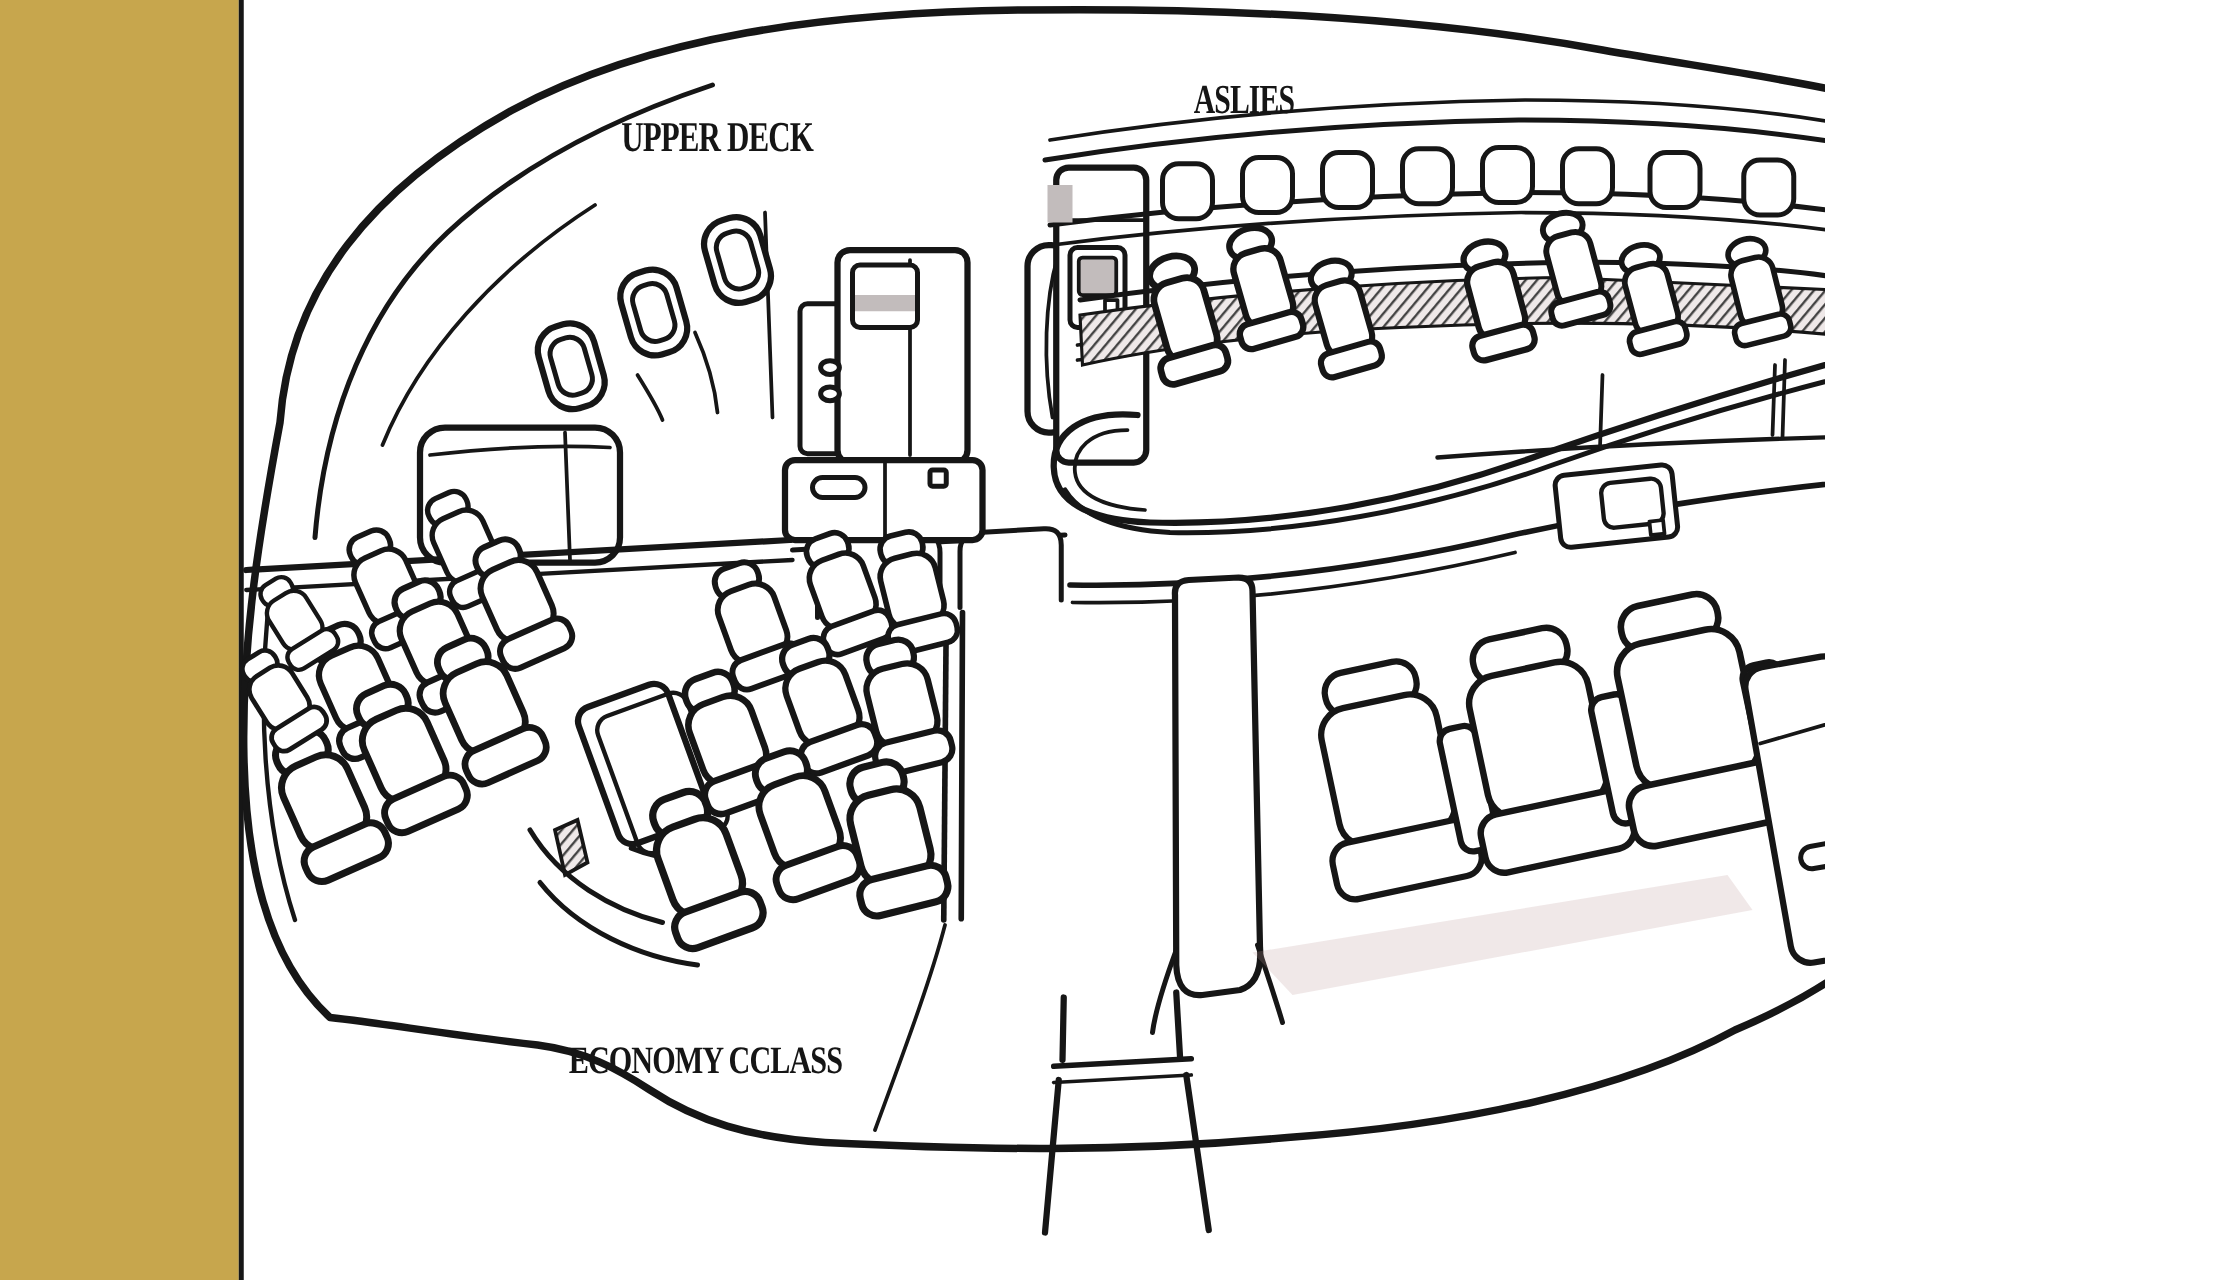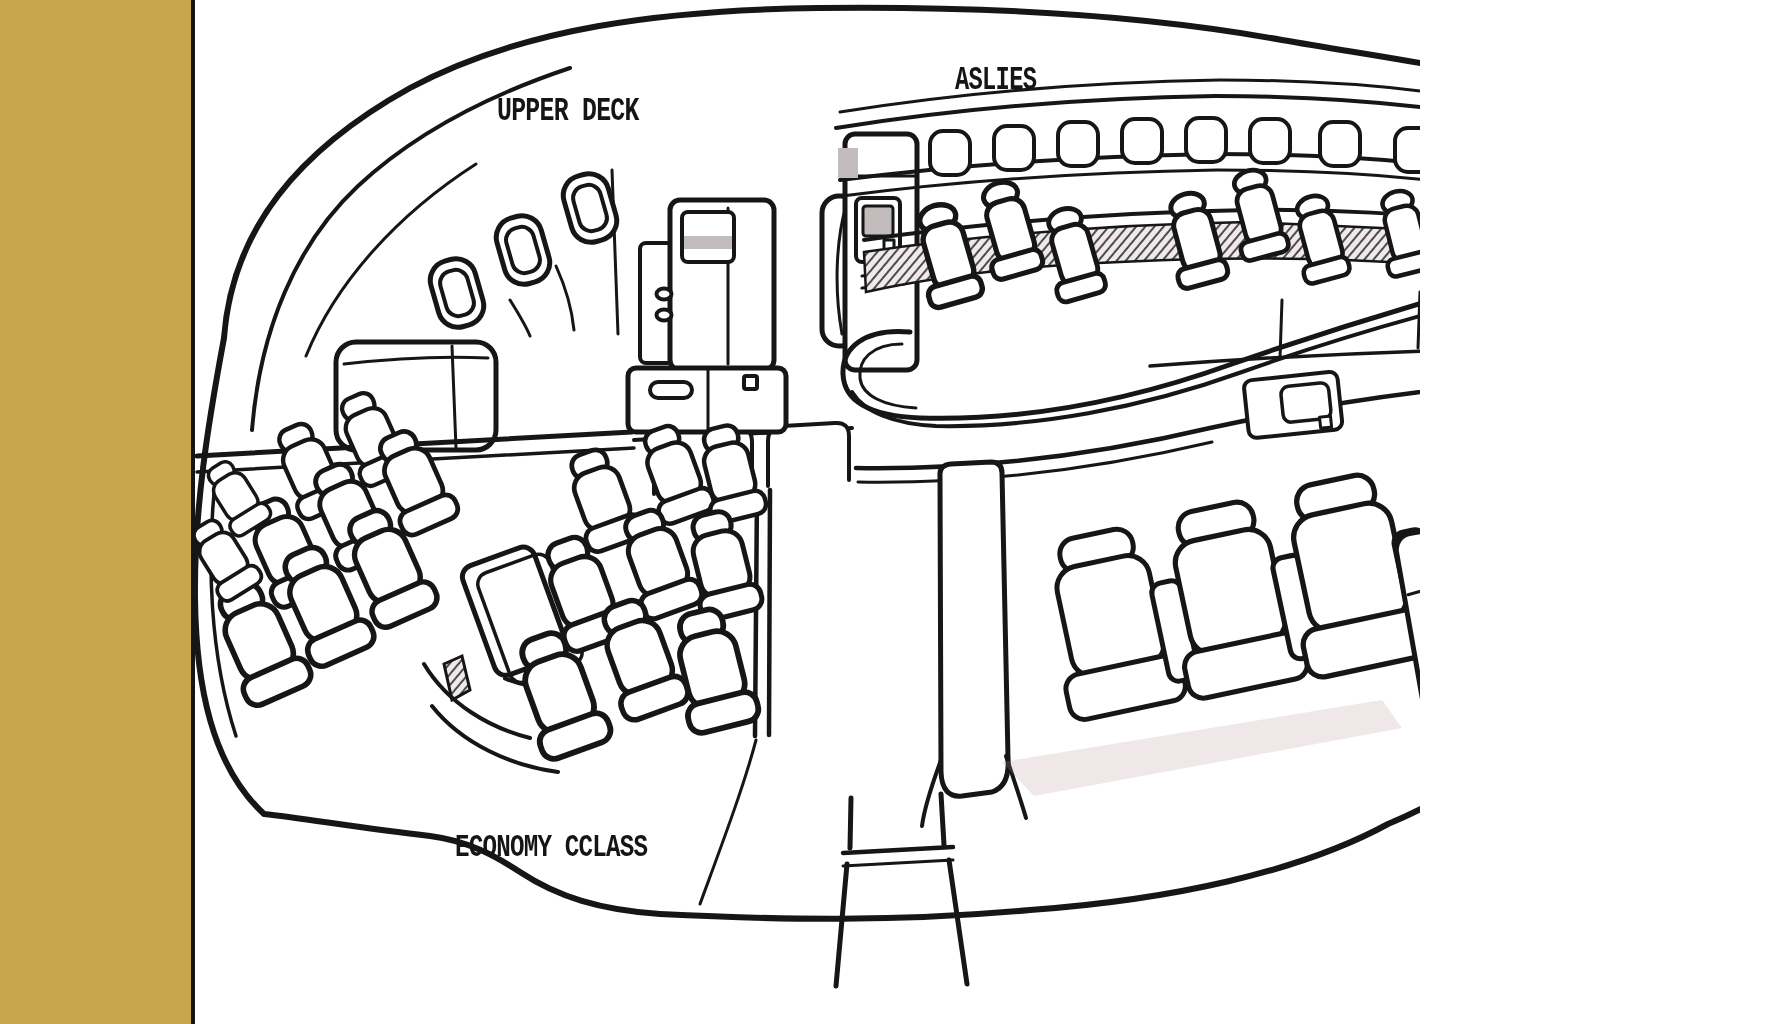--- a/index.html
+++ b/index.html
@@ -1,17 +1,17 @@
 <!DOCTYPE html>
 <html><head>
 <meta charset="utf-8">
 <style>
   html,body{margin:0;padding:0;background:#ffffff;}
   .stage{position:relative;width:1420px;height:1024px;overflow:hidden;
-         font-family:Liberation Mono, monospace;}
+         font-family:Liberation Serif, serif;padding-left:40px;}
   .stage svg{position:absolute;inset:0;display:block;}
 
   
   .ln{fill:none;stroke:#161616;stroke-linecap:round;stroke-linejoin:round;}
   .fw{fill:#ffffff;stroke:#161616;stroke-linecap:round;stroke-linejoin:round;}
   .s6{stroke-width:6}.s5{stroke-width:5}.s45{stroke-width:4.5}
   .s4{stroke-width:4}.s35{stroke-width:3.5}.s3{stroke-width:3}
 
   .label{position:absolute;color:#151515;font-weight:800;white-space:nowrap;
          transform-origin:left top;letter-spacing:-1px;}

